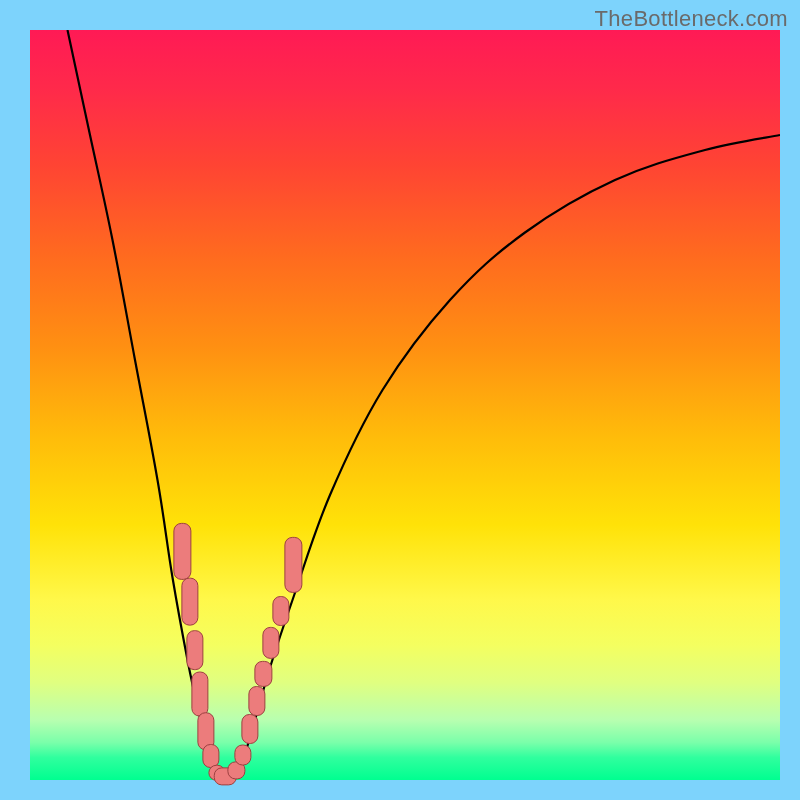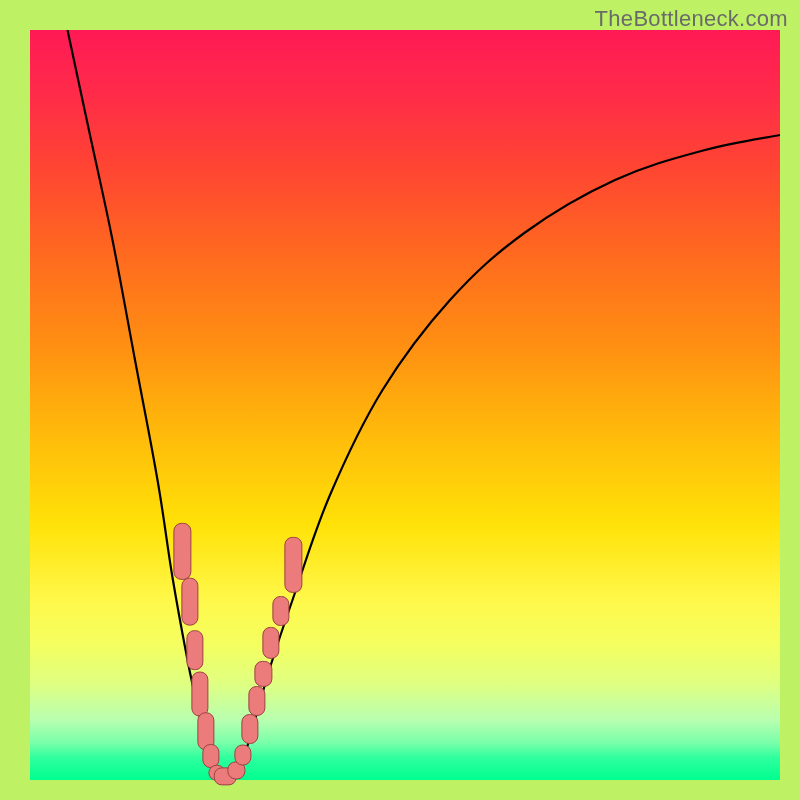--- a/index.html
+++ b/index.html
@@ -1,21 +1,21 @@
 <!DOCTYPE html>
 <html><head>
 <meta charset="utf-8">
 <style>
   * { margin: 0; padding: 0; box-sizing: border-box; }
   body { width: 800px; height: 800px; overflow: hidden; background: #000; font-family: Arial, sans-serif; }
   .frame {
     position: absolute;
     left: 0; top: 0;
     width: 800px; height: 800px;
-    background: #bef264;
+    background: #7dd3fc;
   }
   .plot-area {
     position: absolute;
     left: 30px; top: 30px;
     width: 750px; height: 750px;
     background: linear-gradient(to bottom,
       #ff1a55 0%,
       #ff2a4a 8%,
       #ff4433 18%,
       #ff6a1f 30%,

